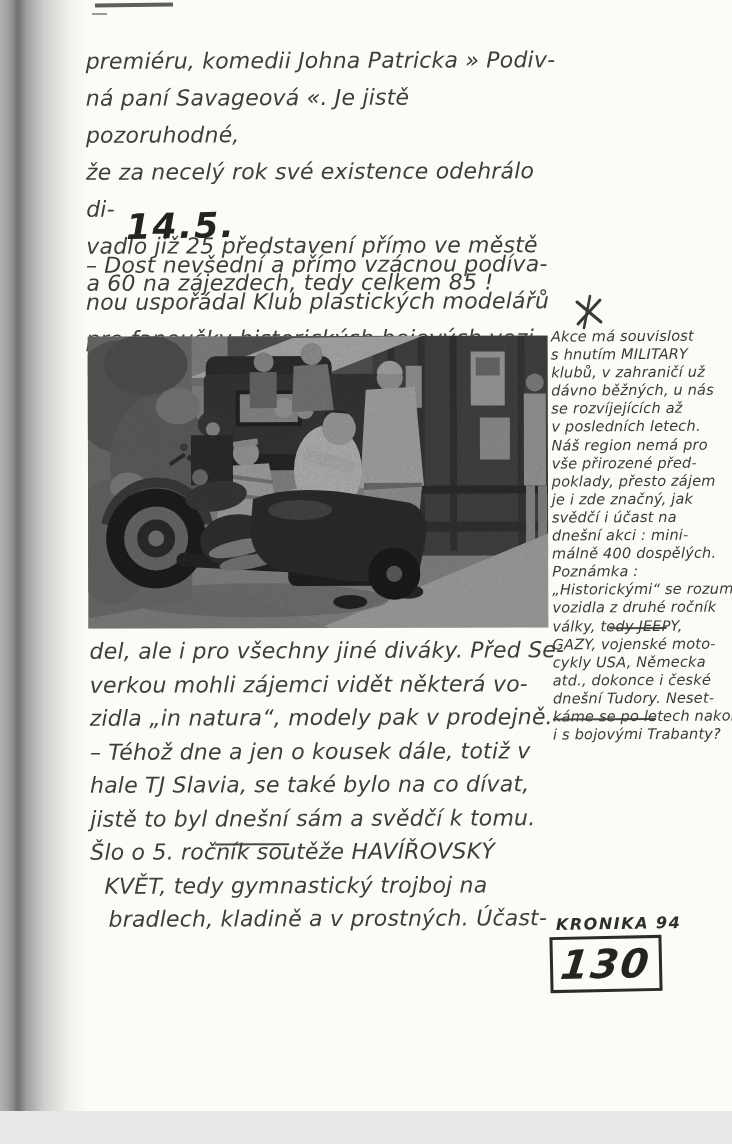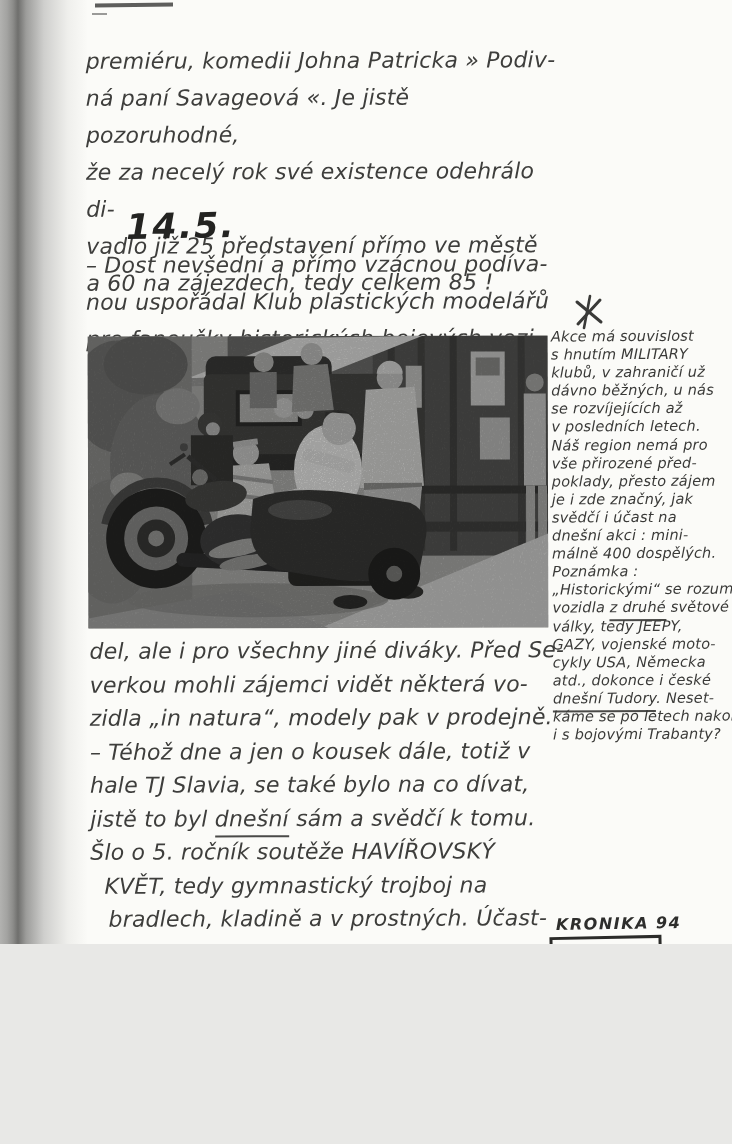--- a/index.html
+++ b/index.html
@@ -1,34 +1,34 @@
 <!DOCTYPE html>
 <html><head>
 <meta charset="utf-8">
 <style>
   html,body{margin:0;padding:0;background:#e8e8e6;}
-  #page{position:relative;width:732px;height:944px;background:#fbfbf8;overflow:hidden;
+  #page{position:relative;width:732px;height:1111px;background:#fbfbf8;overflow:hidden;
         font-family:"DejaVu Sans",sans-serif;}
   
   .spine{position:absolute;left:0;top:0;width:88px;height:1144px;
     background:linear-gradient(90deg,#b2b2b0 0px,#a3a3a1 7px,#8c8c8a 13px,#6f6f6d 18px,#9c9c9a 26px,#cfcfcd 44px,#efefec 68px,#fbfbf8 88px);}
   .scanner-bed{position:absolute;left:0;top:1124px;width:732px;height:20px;
     background:linear-gradient(180deg,#8a8a88 0px,#2c2c2a 5px,#1d1d1b 12px,#242422 20px);}
   .top-mark{position:absolute;left:95px;top:3px;width:78px;height:4px;background:#5e5e5c;transform:rotate(-.6deg);}
   .top-mark2{position:absolute;left:92px;top:13px;width:15px;height:2px;background:#9a9a98;}
   
   .hw{position:absolute;color:#3e3e3c;font-style:italic;letter-spacing:.2px;}
   .main-text{left:86px;top:42px;width:478px;font-size:22px;line-height:37px;transform:rotate(-.2deg);}
   .lower-text{left:90px;top:634px;width:478px;font-size:22px;line-height:33.5px;transform:rotate(-.2deg);}
   .date-heading{left:126px;top:206px;font-size:35px;font-weight:bold;font-style:italic;color:#232321;
     letter-spacing:2px;transform:rotate(-1deg);}
   .margin-note{left:552px;top:327px;width:184px;font-size:14.5px;line-height:18.1px;color:#3a3a38;transform:rotate(-.3deg);}
   .margin-note div{white-space:nowrap;}
   .star{position:absolute;left:571px;top:294px;width:36px;height:36px;}
-  .u{border-bottom:2px solid #4a4a48;padding-bottom:4px;}
+  .u{border-bottom:2px solid #4a4a48;padding-bottom:12px;}
   .photo{position:absolute;left:88px;top:336px;width:460px;height:292px;margin:0;transform:rotate(-.15deg);}
   .photo svg{display:block;width:100%;height:100%;}
   .kronika{position:absolute;left:556px;top:914px;font-size:16px;font-weight:bold;font-style:italic;
     color:#2e2e2c;letter-spacing:1.5px;transform:rotate(-1deg);}
   .page-box{position:absolute;left:550px;top:936px;width:106px;height:50px;border:3px solid #2b2b29;
     transform:rotate(-1.2deg);display:flex;align-items:center;justify-content:center;}
   .page-num{font-size:40px;font-weight:bold;font-style:italic;color:#242422;letter-spacing:2px;transform:skewX(-8deg);}
 </style>
 </head>
 <body>
@@ -191,21 +191,21 @@
     <div>v posledních letech.</div>
     <div>Náš region nemá pro</div>
     <div>vše přirozené před-</div>
     <div>poklady, přesto zájem</div>
     <div>je i zde značný, jak</div>
     <div>svědčí i účast na</div>
     <div>dnešní akci : mini-</div>
     <div>málně 400 dospělých.</div>
     <div>Poznámka :</div>
     <div>„Historickými“ se rozumí</div>
-    <div><span>vozidla </span><span class="u">z druhé</span><span> světové</span></div>
+    <div><span>vozidla </span><span class="u">z druhé</span><span> ročník</span></div>
     <div>války, tedy JEEPY,</div>
     <div>GAZY, vojenské moto-</div>
     <div>cykly USA, Německa</div>
     <div>atd., dokonce i české</div>
     <div><span class="u">dnešní Tudory</span><span>. Neset-</span></div>
     <div>káme se po letech nakonec</div>
     <div>i s bojovými Trabanty?</div>
   </div>
 
   <div class="kronika">KRONIKA 94</div>

